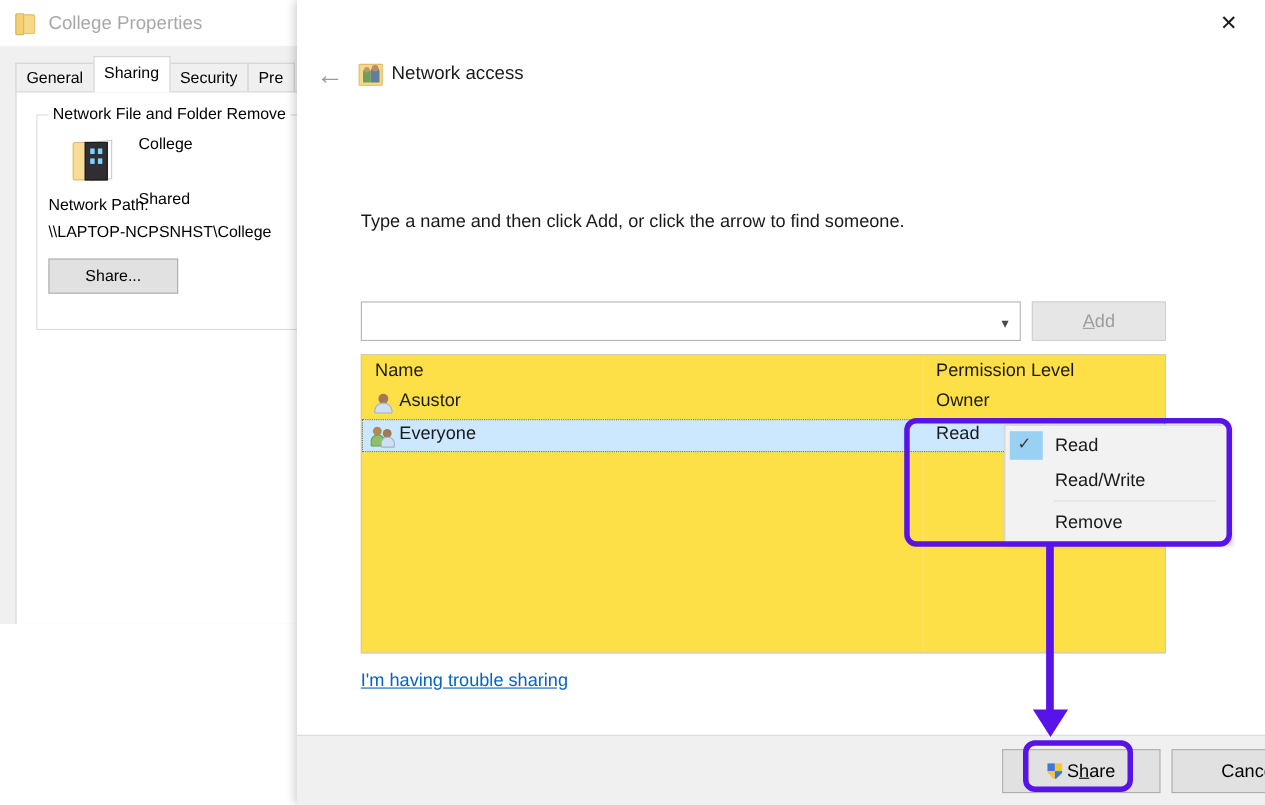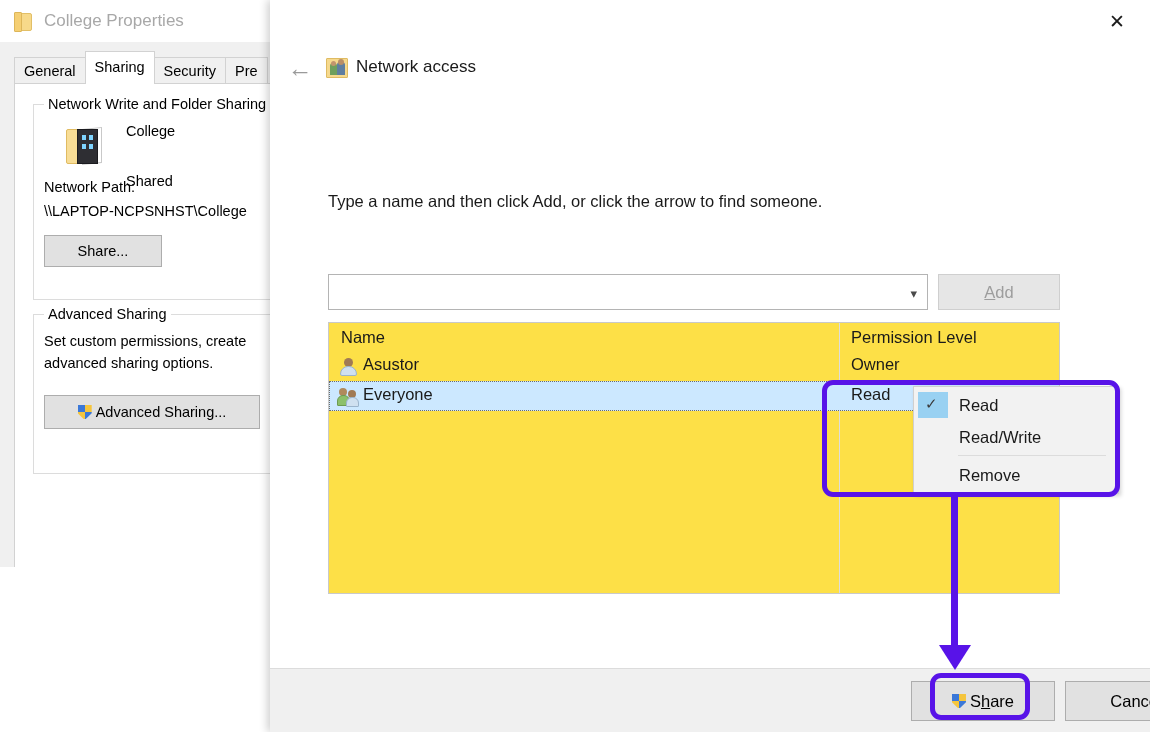--- a/index.html
+++ b/index.html
@@ -230,21 +230,21 @@
       <div class="tabstrip">
         <div class="tab">General</div>
         <div class="tab active">Sharing</div>
         <div class="tab">Security</div>
         <div class="tab">Pre</div>
       </div>
 
       <div class="tabpage">
 
         <div class="group g1">
-          <div class="group-title">Network Write and Folder Sharing</div>
+          <div class="group-title">Network File and Folder Remove</div>
 
           <div class="folder-big">
             <div class="fb-sheet"></div>
             <div class="fb-body"></div>
             <div class="fb-door">
               <div class="fb-dot" style="left:4px; top:5px;"></div>
               <div class="fb-dot" style="left:11px; top:5px;"></div>
               <div class="fb-dot" style="left:4px; top:14px;"></div>
               <div class="fb-dot" style="left:11px; top:14px;"></div>
             </div>
@@ -252,37 +252,20 @@
 
           <div class="lbl" style="left:92px; top:18px;">College</div>
           <div class="lbl" style="left:92px; top:36px;margin-top:32px;">Shared</div>
 
           <div class="lbl" style="left:10px; top:74px;">Network Path:</div>
           <div class="lbl" style="left:10px; top:98px;">\\LAPTOP-NCPSNHST\College</div>
 
           <div class="win-btn" style="left:10px; top:130px; width:118px; height:32px;">Share...</div>
         </div>
 
-        <div class="group g2">
-          <div class="group-title">Advanced Sharing</div>
-          <div class="lbl" style="left:10px; top:18px;">Set custom permissions, create</div>
-          <div class="lbl" style="left:10px; top:40px;">advanced sharing options.</div>
-
-          <div class="win-btn" style="left:10px; top:80px; width:216px; height:34px;">
-            <span class="shield">
-              <span class="shield-mask">
-                <span class="q q1"></span>
-                  <span class="q q2"></span>
-                <span class="q q3"></span>
-                  <span class="q q4"></span>
-              </span>
-            </span>
-            <span>Advanced Sharing...</span>
-          </div>
-        </div>
 
 
       </div>
 
       <div class="win-btn" style="left:180px; top:678px; width:110px; height:36px; font-size:16px;">Close</div>
 
     </div>
   </div>
 
   <div class="wizard">
@@ -335,20 +318,21 @@
             <div class="ug-body1"></div>
           <div class="ug-head2"></div>
             <div class="ug-body2"></div>
         </div>
         <div class="lb-name">Everyone</div>
         <div class="lb-perm-drop">Read</div>
         <div class="lb-perm-caret">▼</div>
       </div>
     </div>
 
+    <div class="trouble-link">I'm having trouble sharing</div>
 
     <div class="wiz-footer">
       <div class="footer-btn btn-share">
         <span class="shield">
           <span class="shield-mask">
             <span class="q q1"></span>
               <span class="q q2"></span>
             <span class="q q3"></span>
               <span class="q q4"></span>
           </span>

